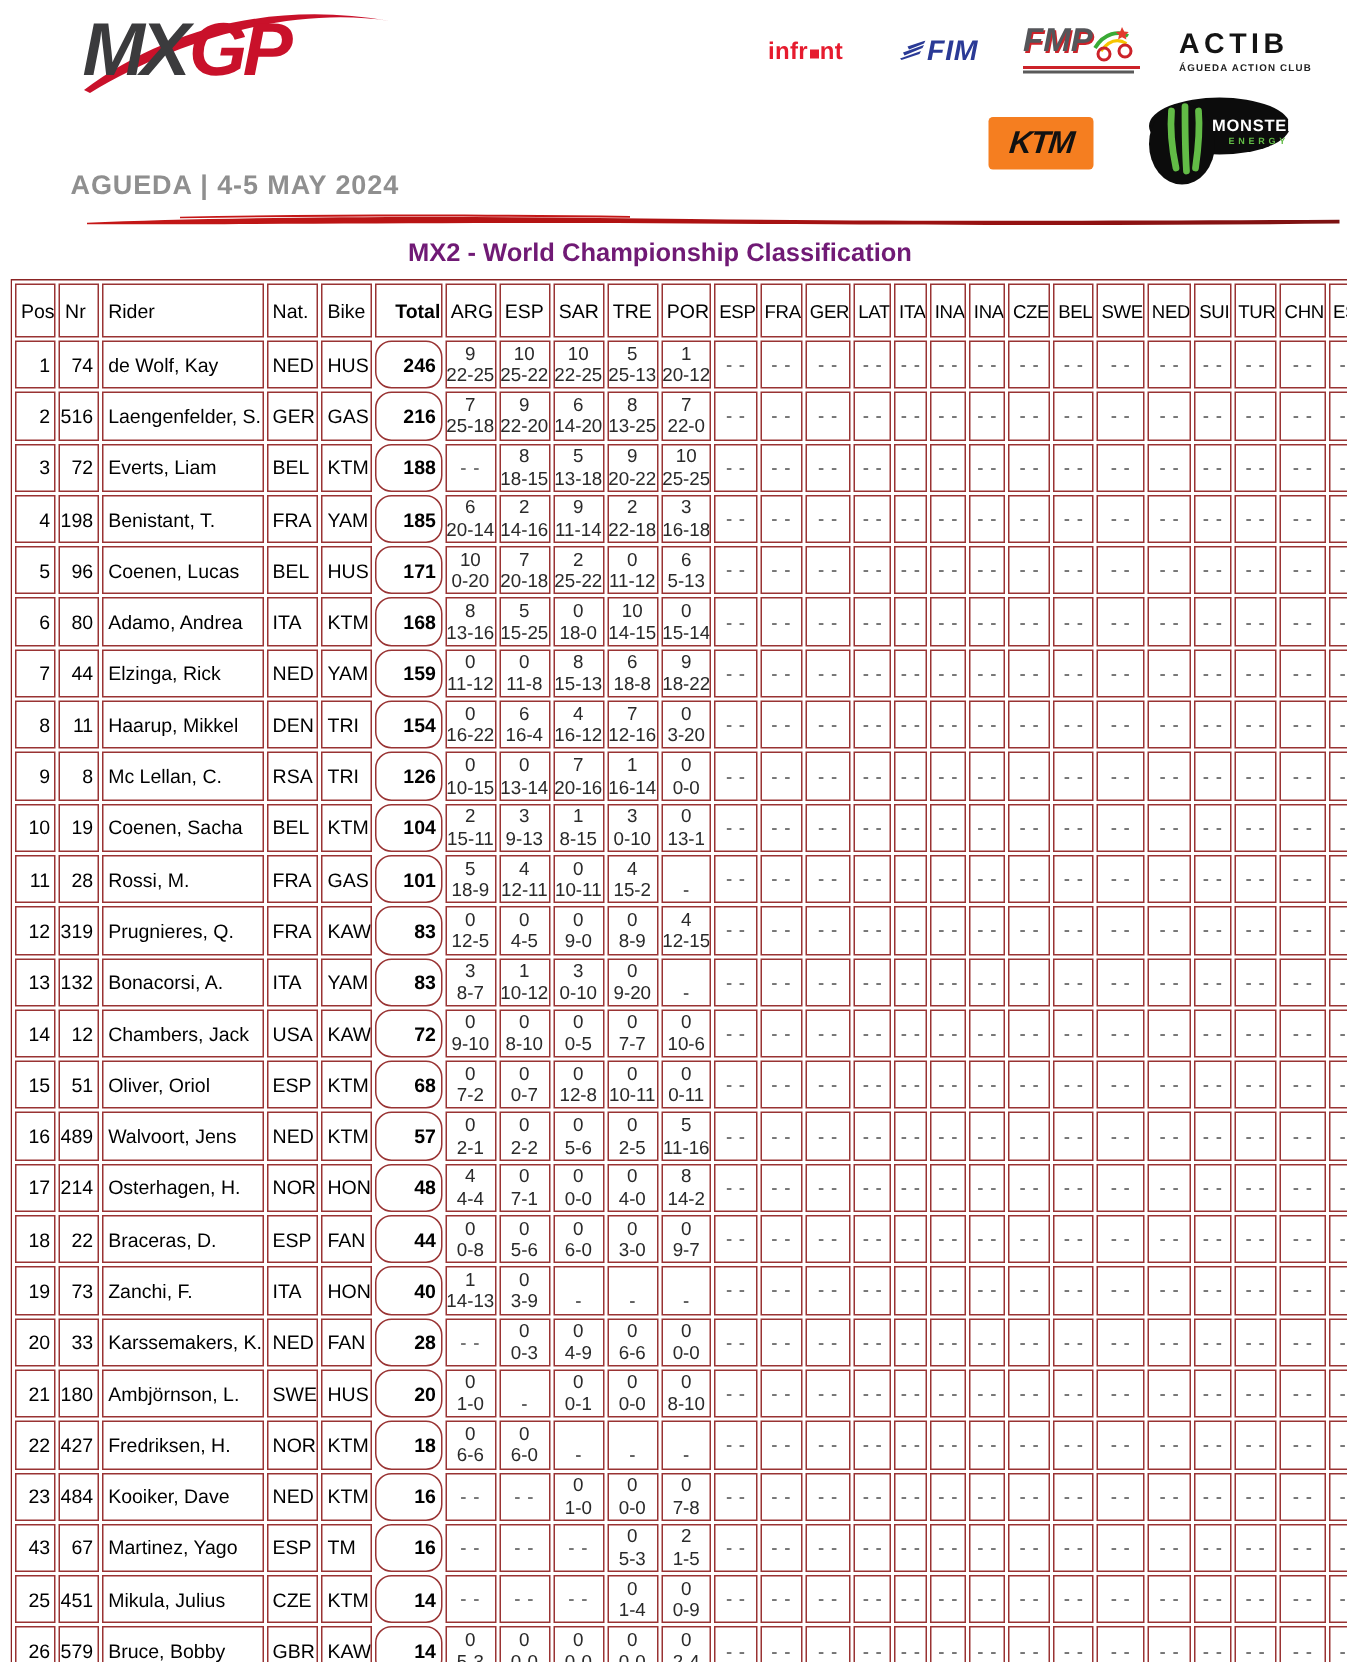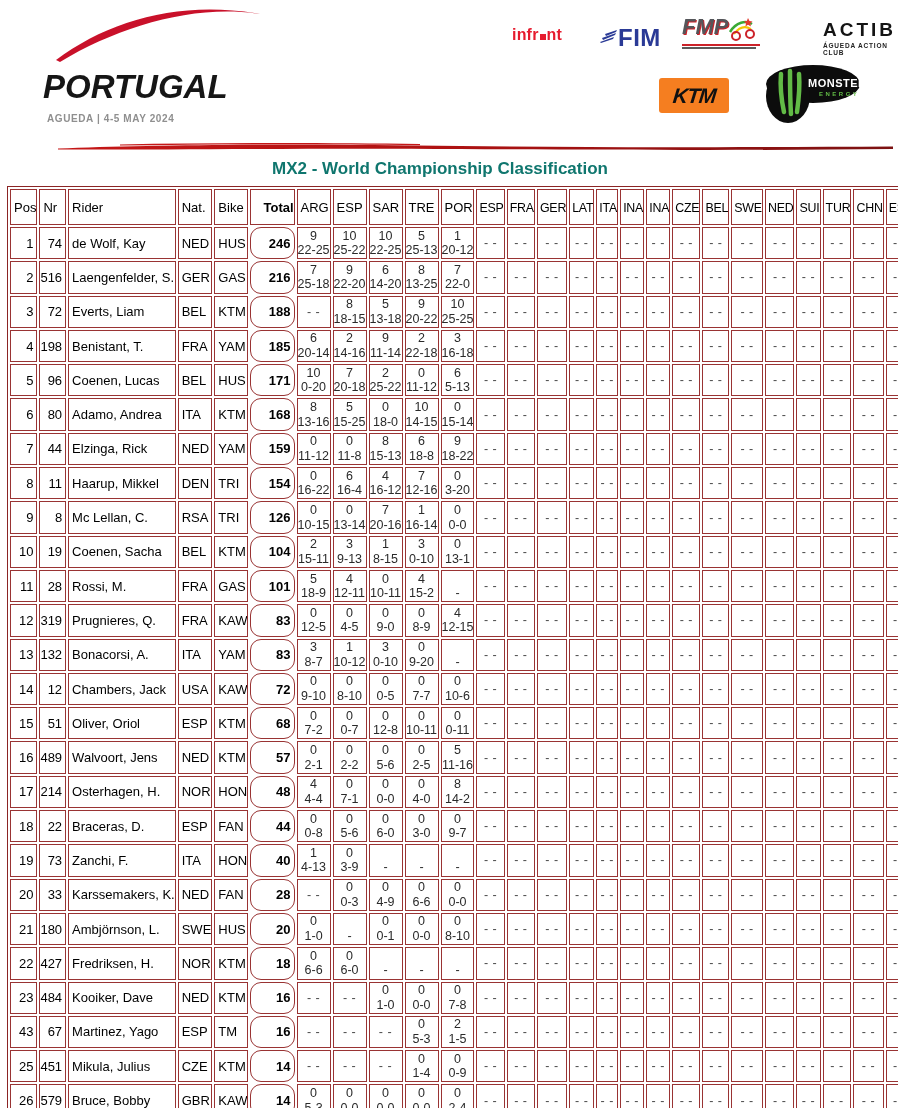--- a/index.html
+++ b/index.html
@@ -8,41 +8,41 @@
     background:#ffffff; font-family:"Liberation Sans","DejaVu Sans",sans-serif;
     color:#000;
   }
   
   .hdr { position:absolute; left:0; top:0; width:898px; height:186px; }
   .mxgp-swoosh { position:absolute; left:48px; top:2px; width:220px; height:66px; }
   .mxgp-text { position:absolute; left:55px; top:8px; display:flex; font-style:italic; font-weight:bold; font-size:50px; letter-spacing:-3px; line-height:1; }
   .mxgp-text .mx { color:#3b3b3d; }
   .mxgp-text .gp { color:#c9112a; margin-left:2px; }
   .country { position:absolute; left:43px; top:68px; font-size:33px; font-weight:bold; font-style:italic; color:#161616; letter-spacing:0; }
-  .venue { position:absolute; left:47px; top:113px; font-size:10px; font-weight:bold; color:#8f8f8f; letter-spacing:0.6px; }
+  .venue { position:absolute; left:47px; top:113px; font-size:18px; font-weight:bold; color:#8f8f8f; letter-spacing:0.6px; }
 
   .spon-infront { position:absolute; left:512px; top:26px; font-size:16px; font-weight:bold; color:#e61b2e; letter-spacing:0.2px; }
   .spon-infront .sq { display:inline-block; width:6px; height:6px; background:#e61b2e; margin:0 1px; }
   .spon-fim { position:absolute; left:598px; top:24px; display:flex; align-items:center; }
-  .spon-fim .fim-txt { font-size:24px; font-weight:bold; color:#2a3a96; letter-spacing:0.5px; }
+  .spon-fim .fim-txt { font-size:19px; font-weight:bold; font-style:italic; color:#2a3a96; letter-spacing:0.5px; }
   .spon-fmp { position:absolute; left:682px; top:16px; width:80px; }
   .fmp-row { display:flex; align-items:flex-start; }
   .fmp-txt { font-size:22px; font-weight:bold; font-style:italic; color:#55565a; text-shadow:1px 1px 0 #cc2229; line-height:1; }
   .fmp-bar1 { width:78px; height:2px; background:#cc2229; margin-top:2px; }
   .fmp-bar2 { width:74px; height:2px; background:#5a5a5a; margin-top:1px; }
-  .spon-actib { position:absolute; left:786px; top:20px;margin-left:37px; }
+  .spon-actib { position:absolute; left:786px; top:20px; }
   .actib-txt { font-size:19px; font-weight:bold; color:#141414; letter-spacing:3px; line-height:1; }
   .actib-sub { font-size:6.5px; font-weight:bold; color:#222; letter-spacing:0.8px; margin-top:3px; }
   .spon-ktm { position:absolute; left:659px; top:78px; width:70px; height:35px; background:#f57e20; border-radius:3px; display:flex; align-items:center; justify-content:center; }
   .ktm-txt { font-size:21px; font-weight:bold; font-style:italic; color:#111; transform:skewX(-6deg); letter-spacing:-1px; }
   .spon-monster { position:absolute; left:761px; top:62px; width:100px; height:66px; }
   .redline { position:absolute; left:0; top:141px; width:898px; height:14px; }
 
   
-  .title { position:absolute; left:0; top:159px; width:880px; text-align:center; font-size:17px; font-weight:bold; color:#0f766e; }
+  .title { position:absolute; left:0; top:159px; width:880px; text-align:center; font-size:17px; font-weight:bold; color:#701a75; }
 
   
   .table-wrap { position:absolute; left:7px; top:186px; width:891px; height:922px; overflow:hidden; }
   table.res { border-collapse:separate; border-spacing:2px; border:1px solid #8b2424; background:#fff; table-layout:fixed; }
   .res th, .res td { border:1px solid #993333; box-sizing:border-box; overflow:hidden; white-space:nowrap; }
   .res th { font-weight:normal; text-align:left; font-size:13px; height:36px; padding:1px 0 0 3px; }
   .res th.c-total { font-weight:bold;padding-left:12px; }
   .res th.c-fut { font-size:12.4px; padding-left:2px; letter-spacing:-0.2px; }
   .res td { height:32.3px; font-size:13px; padding:0; vertical-align:middle; }
   td.c-pos, td.c-nr { text-align:right; padding-right:3px; }
@@ -57,21 +57,24 @@
   tr.partial td { height:28px; border-bottom:none; }
 </style>
 </head>
 <body>
 
 <div class="hdr">
 
   <svg class="mxgp-swoosh" viewBox="0 0 220 66">
     <path d="M8,58 C62,18 132,-2 212,12 C146,2 72,24 12,60 Z" fill="#c9112a"></path>
   </svg>
-  <div class="country">PORTUGAL</div>
+  <div class="mxgp-text">
+    <span class="mx">MX</span>
+    <span class="gp">GP</span>
+  </div>
   <div class="venue">AGUEDA | 4-5 MAY 2024</div>
 
   <div class="spon-infront"><span>infr<span class="sq"></span>nt</span></div>
 
   <div class="spon-fim">
     <svg width="20" height="16" viewBox="0 0 20 16">
       <path d="M2,12 L16,7 L15,9 L3,13 Z" fill="#2a3a96"></path>
       <path d="M4,8 L18,3 L17,5 L5,10 Z" fill="#2a3a96"></path>
       <path d="M7,4 L19,0 L18,2 L8,6 Z" fill="#2a3a96"></path>
     </svg>
@@ -933,21 +936,21 @@
         </tr>
         <tr>
           <td class="c-pos">19</td>
           <td class="c-nr">73</td>
           <td class="c-rider">Zanchi, F.</td>
           <td class="c-nat">ITA</td>
           <td class="c-bike">HON</td>
           <td class="c-total">40</td>
           <td class="c-race">
             <div class="l1">1</div>
-            <div class="l2">4-13</div>
+            <div class="l2">14-13</div>
           </td>
           <td class="c-race">
             <div class="l1">0</div>
             <div class="l2">3-9</div>
           </td>
           <td class="c-race">
             <div class="l1">&nbsp;</div>
             <div class="l2">-</div>
           </td>
           <td class="c-race">

